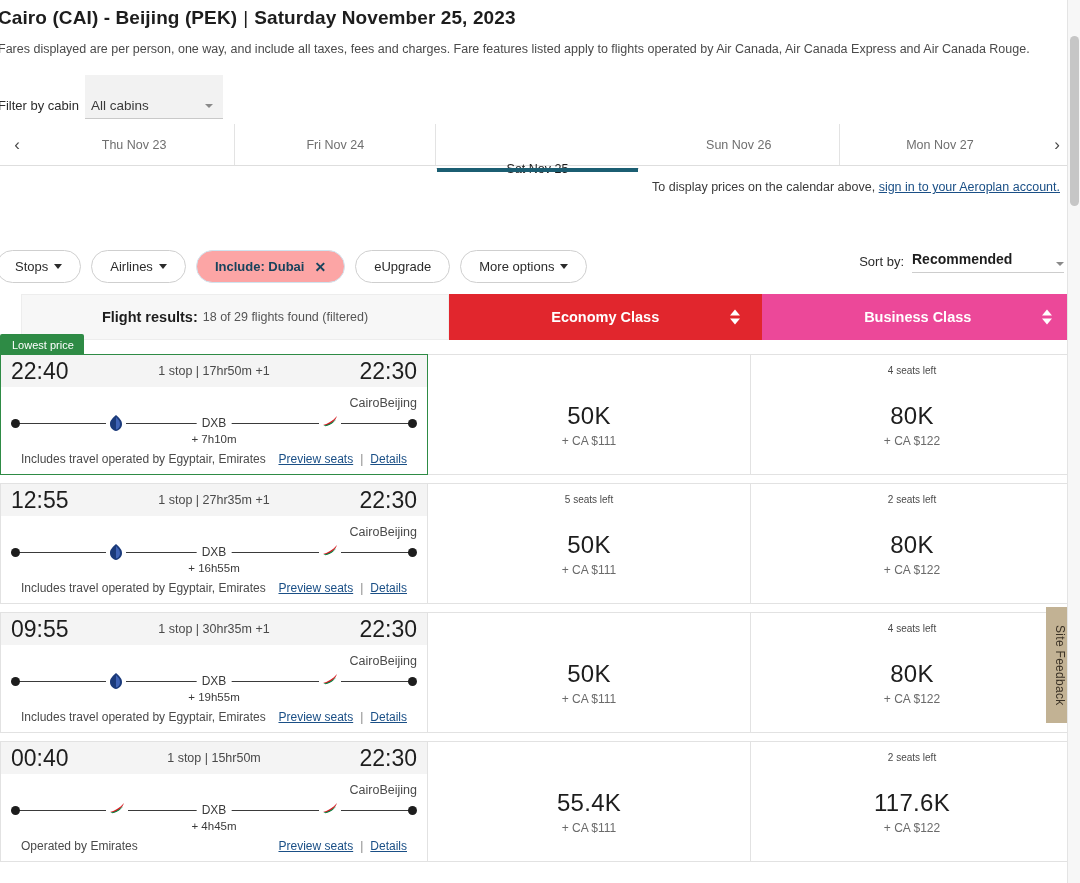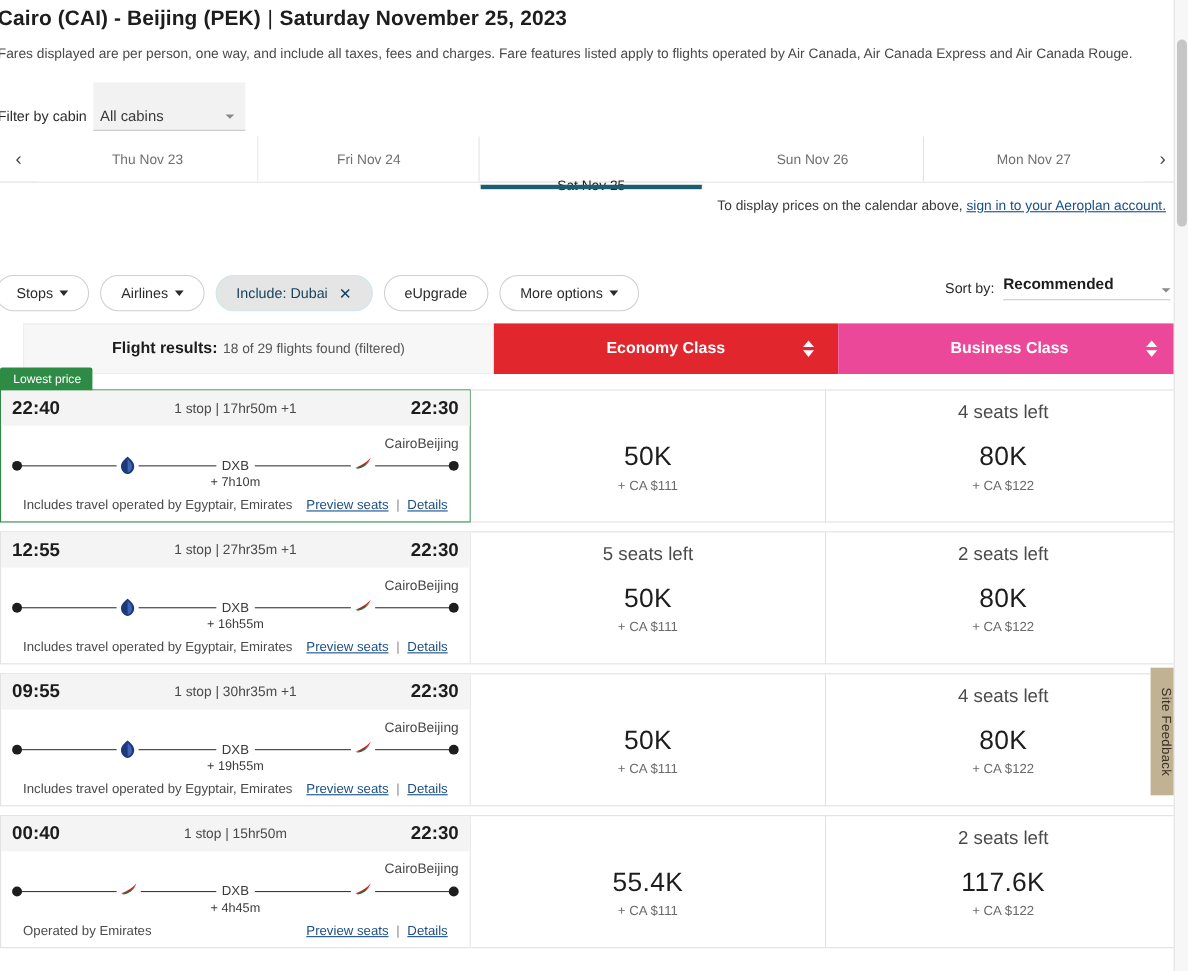--- a/index.html
+++ b/index.html
@@ -73,21 +73,21 @@
   .signin-note a { color: #1a4f86; text-decoration: underline; }
 
   
   .filters { position: absolute; left: -4px; top: 250px; display: flex; gap: 10px; }
   .chip {
     height: 33px; border: 1px solid #cfcfcf; border-radius: 17px;
     background: #fff; display: flex; align-items: center; gap: 6px;
     padding: 0 18px; font-size: 13px; color: #2b2b2b; cursor: pointer;
     white-space: nowrap;
   }
-  .chip.active { background: #e5e5e5; border-color: #cfe4ef; color: #17435c; }
+  .chip.active { background: #fca5a5; border-color: #cfe4ef; color: #17435c; font-weight: bold; }
   .chip .caret {
     width: 0; height: 0; border-left: 4px solid transparent;
     border-right: 4px solid transparent; border-top: 5px solid #2b2b2b;
   }
   .chip .xmark { font-size: 14px; color: #17435c; margin-left: 4px; }
 
   .sortby { position: absolute; right: 16px; top: 250px; display: flex; align-items: flex-end; }
   .sortby .lbl { font-size: 13px; color: #2b2b2b; padding-bottom: 4px; }
   .sortby .field {
     margin-left: 8px; width: 152px; position: relative;
@@ -135,21 +135,21 @@
   .badge-lowest {
     position: absolute; left: -1px; top: -21px; height: 21px;
     background: #2e8b45; color: #fff; font-size: 11px;
     display: flex; align-items: center; padding: 0 10px 0 12px;
     border-radius: 2px 2px 0 0;
   }
   .itin-top {
     height: 32px; background: #f4f4f4; display: flex; align-items: center;
     padding: 0 10px; position: relative;
   }
-  .itin-top .time { font-size: 17px; font-weight: 700; color: #1d1d1d; }
+  .itin-top .time { font-size: 23px; font-weight: 400; color: #1d1d1d; }
   .itin-top .time.arr { margin-left: auto; }
   .itin-top .mid {
     position: absolute; left: 0; right: 0; text-align: center;
     font-size: 12.5px; color: #4a4a4a; pointer-events: none;
   }
   .itin-body { padding: 9px 10px 0 10px; }
   .cities { display: flex; justify-content: flex-end; font-size: 12.5px; color: #4a4a4a; }
   .path { position: relative; height: 26px; margin-top: 4px; }
   .path .line {
     position: absolute; left: 3px; right: 3px; top: 9px;
@@ -180,21 +180,21 @@
   .itin-foot a { color: #1a4f86; text-decoration: underline; font-size: 12px; }
   .itin-foot .bar { color: #8a8a8a; }
 
   .fare-cell {
     flex: 1; border: 1px solid #e2e2e2; border-left: none; background: #fff;
     display: flex; flex-direction: column; align-items: center;
     justify-content: center; cursor: pointer; position: relative;
   }
   .fare-cell .seats {
     position: absolute; top: 10px; left: 0; right: 0; text-align: center;
-    font-size: 17px; color: #4a4a4a;
+    font-size: 10px; color: #4a4a4a;
   }
   .fare-cell .pts { font-size: 24px; color: #1d1d1d; letter-spacing: .3px; margin-top: 21px; }
   .fare-cell .cash { font-size: 12px; color: #6a6a6a; margin-top: 4px; }
 
   
   .feedback {
     position: absolute; right: 6px; top: 607px; width: 28px; height: 116px;
     background: #c2b294; color: #3b3225; font-size: 12px;
     display: flex; align-items: center; justify-content: center;
     writing-mode: vertical-rl; letter-spacing: .3px; cursor: pointer;

